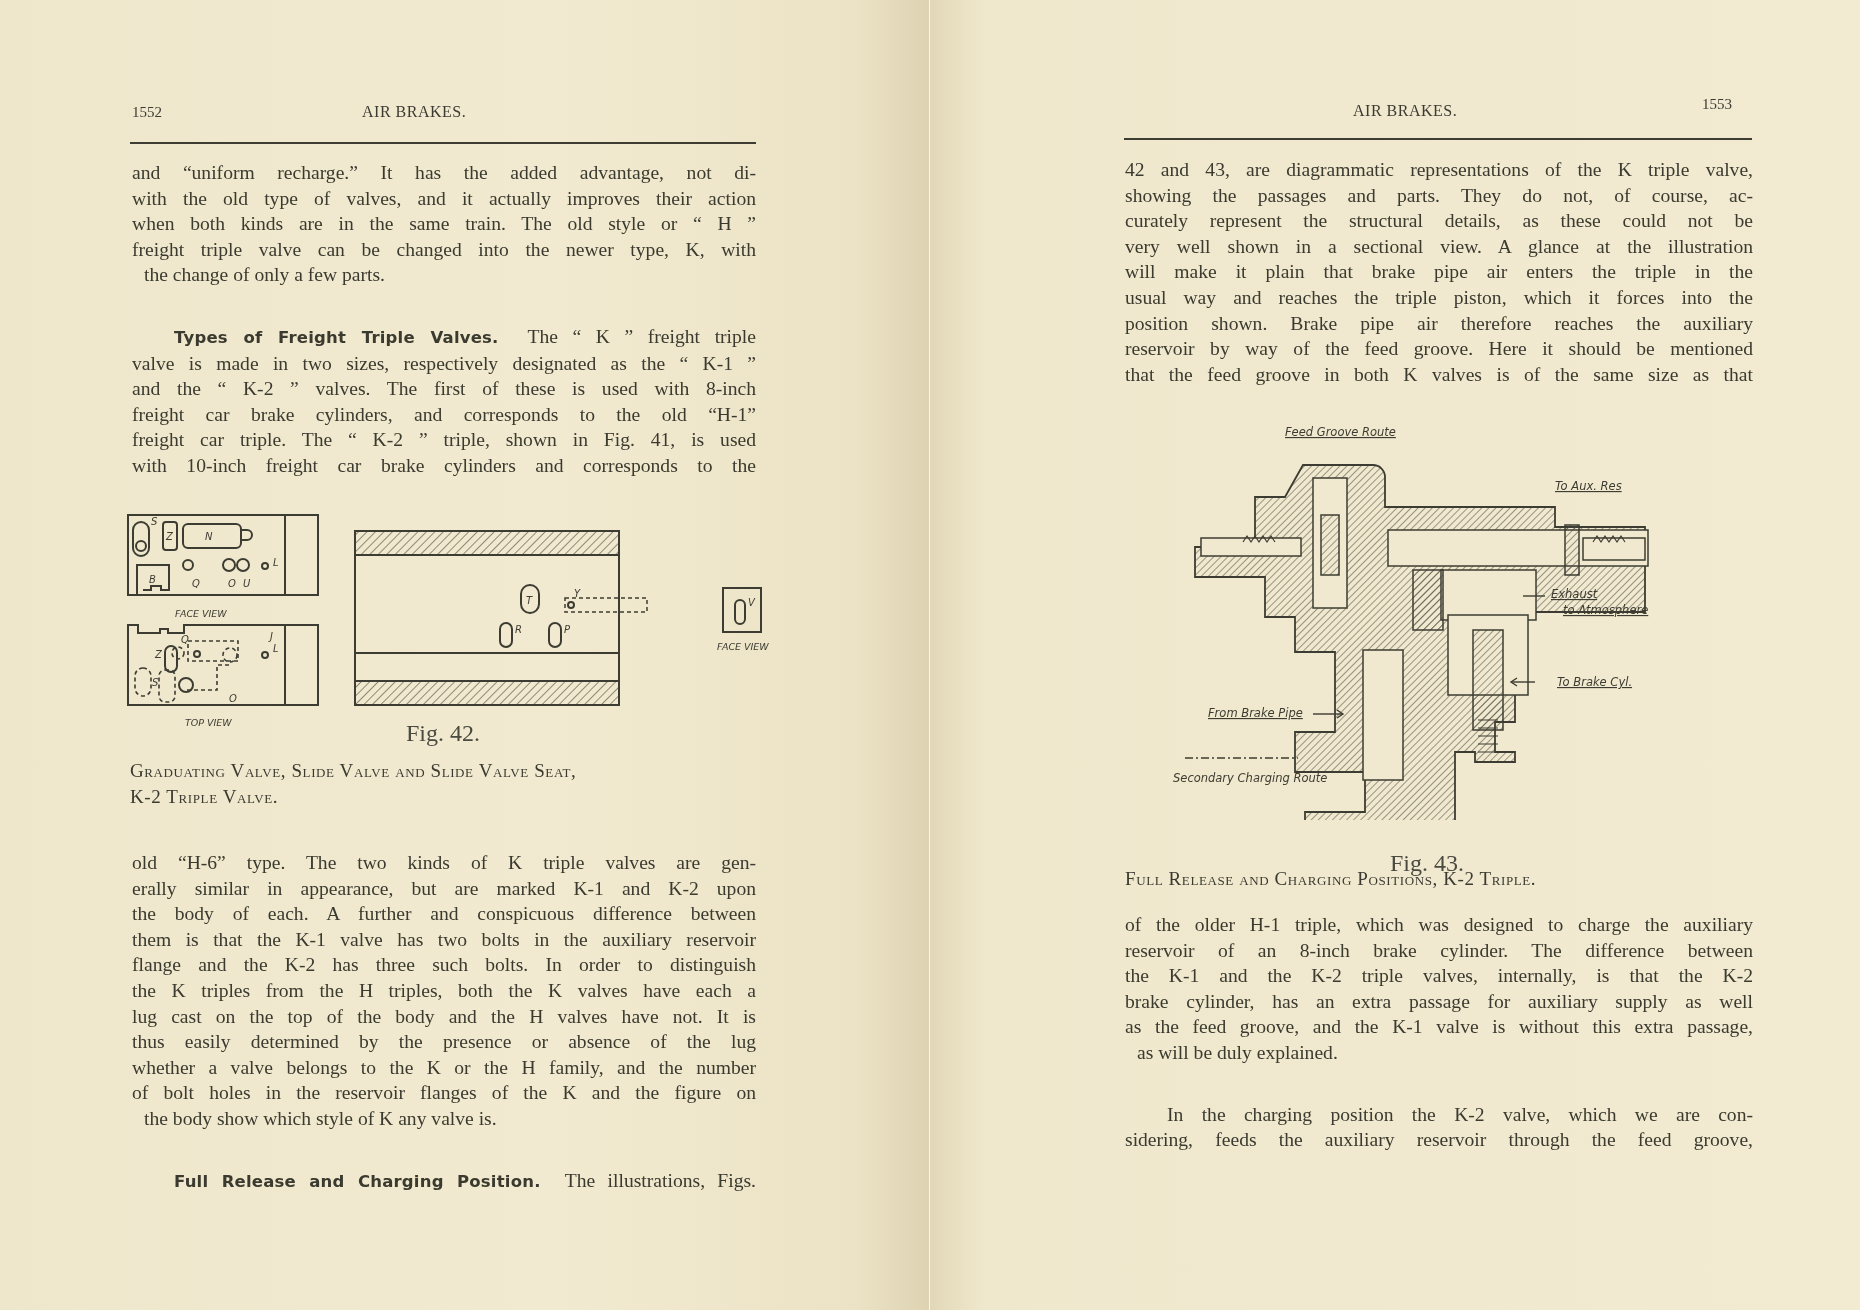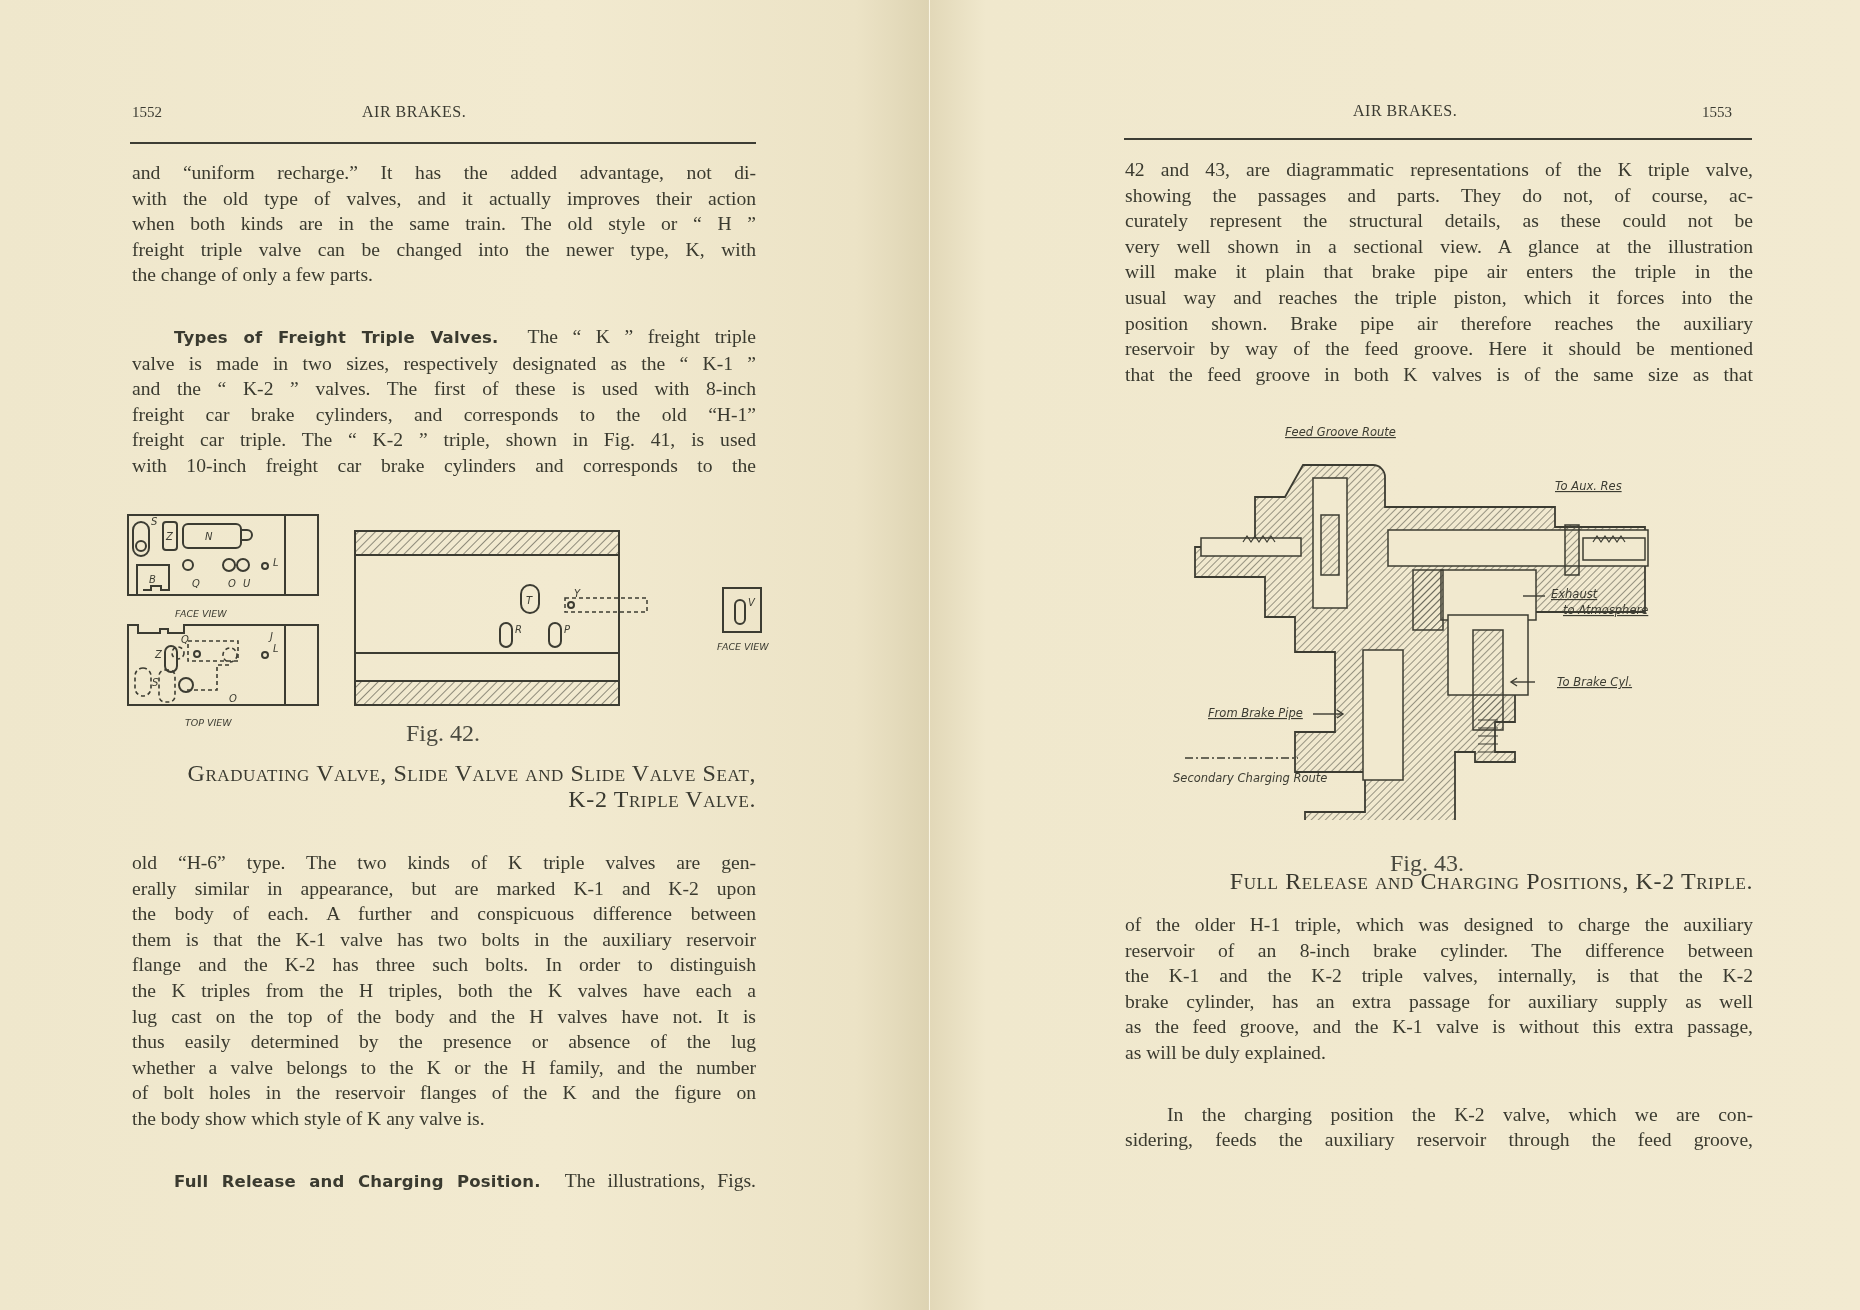--- a/index.html
+++ b/index.html
@@ -16,26 +16,26 @@
     background:linear-gradient(to right,#e2d8b8 0%,#f0e8cd 6%,#f2ead1 100%); }
   .spine { position:absolute; left:928px; top:0; width:3px; height:1310px;
     background:linear-gradient(to right,#cfc39f,#fbf6e4,#d8cca8); }
 
   .runhead { position:absolute; font-size:16px; letter-spacing:0.5px; color:#3b3b32; }
   .pagenum { position:absolute; font-size:15px; color:#3b3b32; }
   .rule { position:absolute; height:2px; background:#3d3d34; }
 
   .textblock { position:absolute; font-size:19.6px; line-height:25.6px; color:#3a3a2f; }
   .textblock .line { display:block; white-space:nowrap; text-align:justify; text-align-last:justify; }
-  .textblock .line.last { text-align-last:left; }
+  .textblock .line.last { text-align-last:left;margin-left:12px; }
   .textblock .line.indent { padding-left:42px;margin-top:36px; }
   .bold-run { font-family:"DejaVu Sans","Liberation Sans",sans-serif; font-weight:bold; font-size:16.5px; letter-spacing:0.2px; }
 
   .figlabel { position:absolute; font-size:24px; color:#4a4a40; text-align:center; }
-  .caption { position:absolute; font-size:24px; text-align:right; color:#3a3a30; letter-spacing:0.6px; font-variant:small-caps; }
+  .caption { position:absolute; font-size:19px; text-align:left; color:#3a3a30; letter-spacing:0.6px; font-variant:small-caps; }
 
   .diagram { position:absolute; }
   .tag { font-family:"DejaVu Sans",sans-serif; font-style:italic; fill:#3c3c32; }
 </style>
 </head>
 <body>
 
 <div class="page left">
   <div class="pagenum" style="left:132px; top:104px;">1552</div>
   <div class="runhead" style="left:362px; top:103px;">AIR BRAKES.</div>
@@ -159,21 +159,21 @@
     <span class="line">of bolt holes in the reservoir flanges of the K and the figure on</span>
     <span class="line last">the body show which style of K any valve is.</span>
     <span class="line indent"><span class="bold-run">Full Release and Charging Position.</span>&nbsp; <span>The illustrations, Figs.</span></span>
   </div>
 </div>
 
 <div class="spine"></div>
 
 <div class="page right">
   <div class="runhead" style="left:423px; top:102px;">AIR BRAKES.</div>
-  <div class="pagenum" style="left:772px; top:104px;">1553</div>
+  <div class="pagenum" style="left:772px; top:96px;">1553</div>
   <div class="rule" style="left:194px; top:138px; width:628px;"></div>
 
   <div class="textblock" style="left:195px; top:157px; width:628px;">
     <span class="line">42 and 43, are diagrammatic representations of the K triple valve,</span>
     <span class="line">showing the passages and parts.  They do not, of course, ac-</span>
     <span class="line">curately represent the structural details, as these could not be</span>
     <span class="line">very well shown in a sectional view.  A glance at the illustration</span>
     <span class="line">will make it plain that brake pipe air enters the triple in the</span>
     <span class="line">usual way and reaches the triple piston, which it forces into the</span>
     <span class="line">position shown.  Brake pipe air therefore reaches the auxiliary</span>

